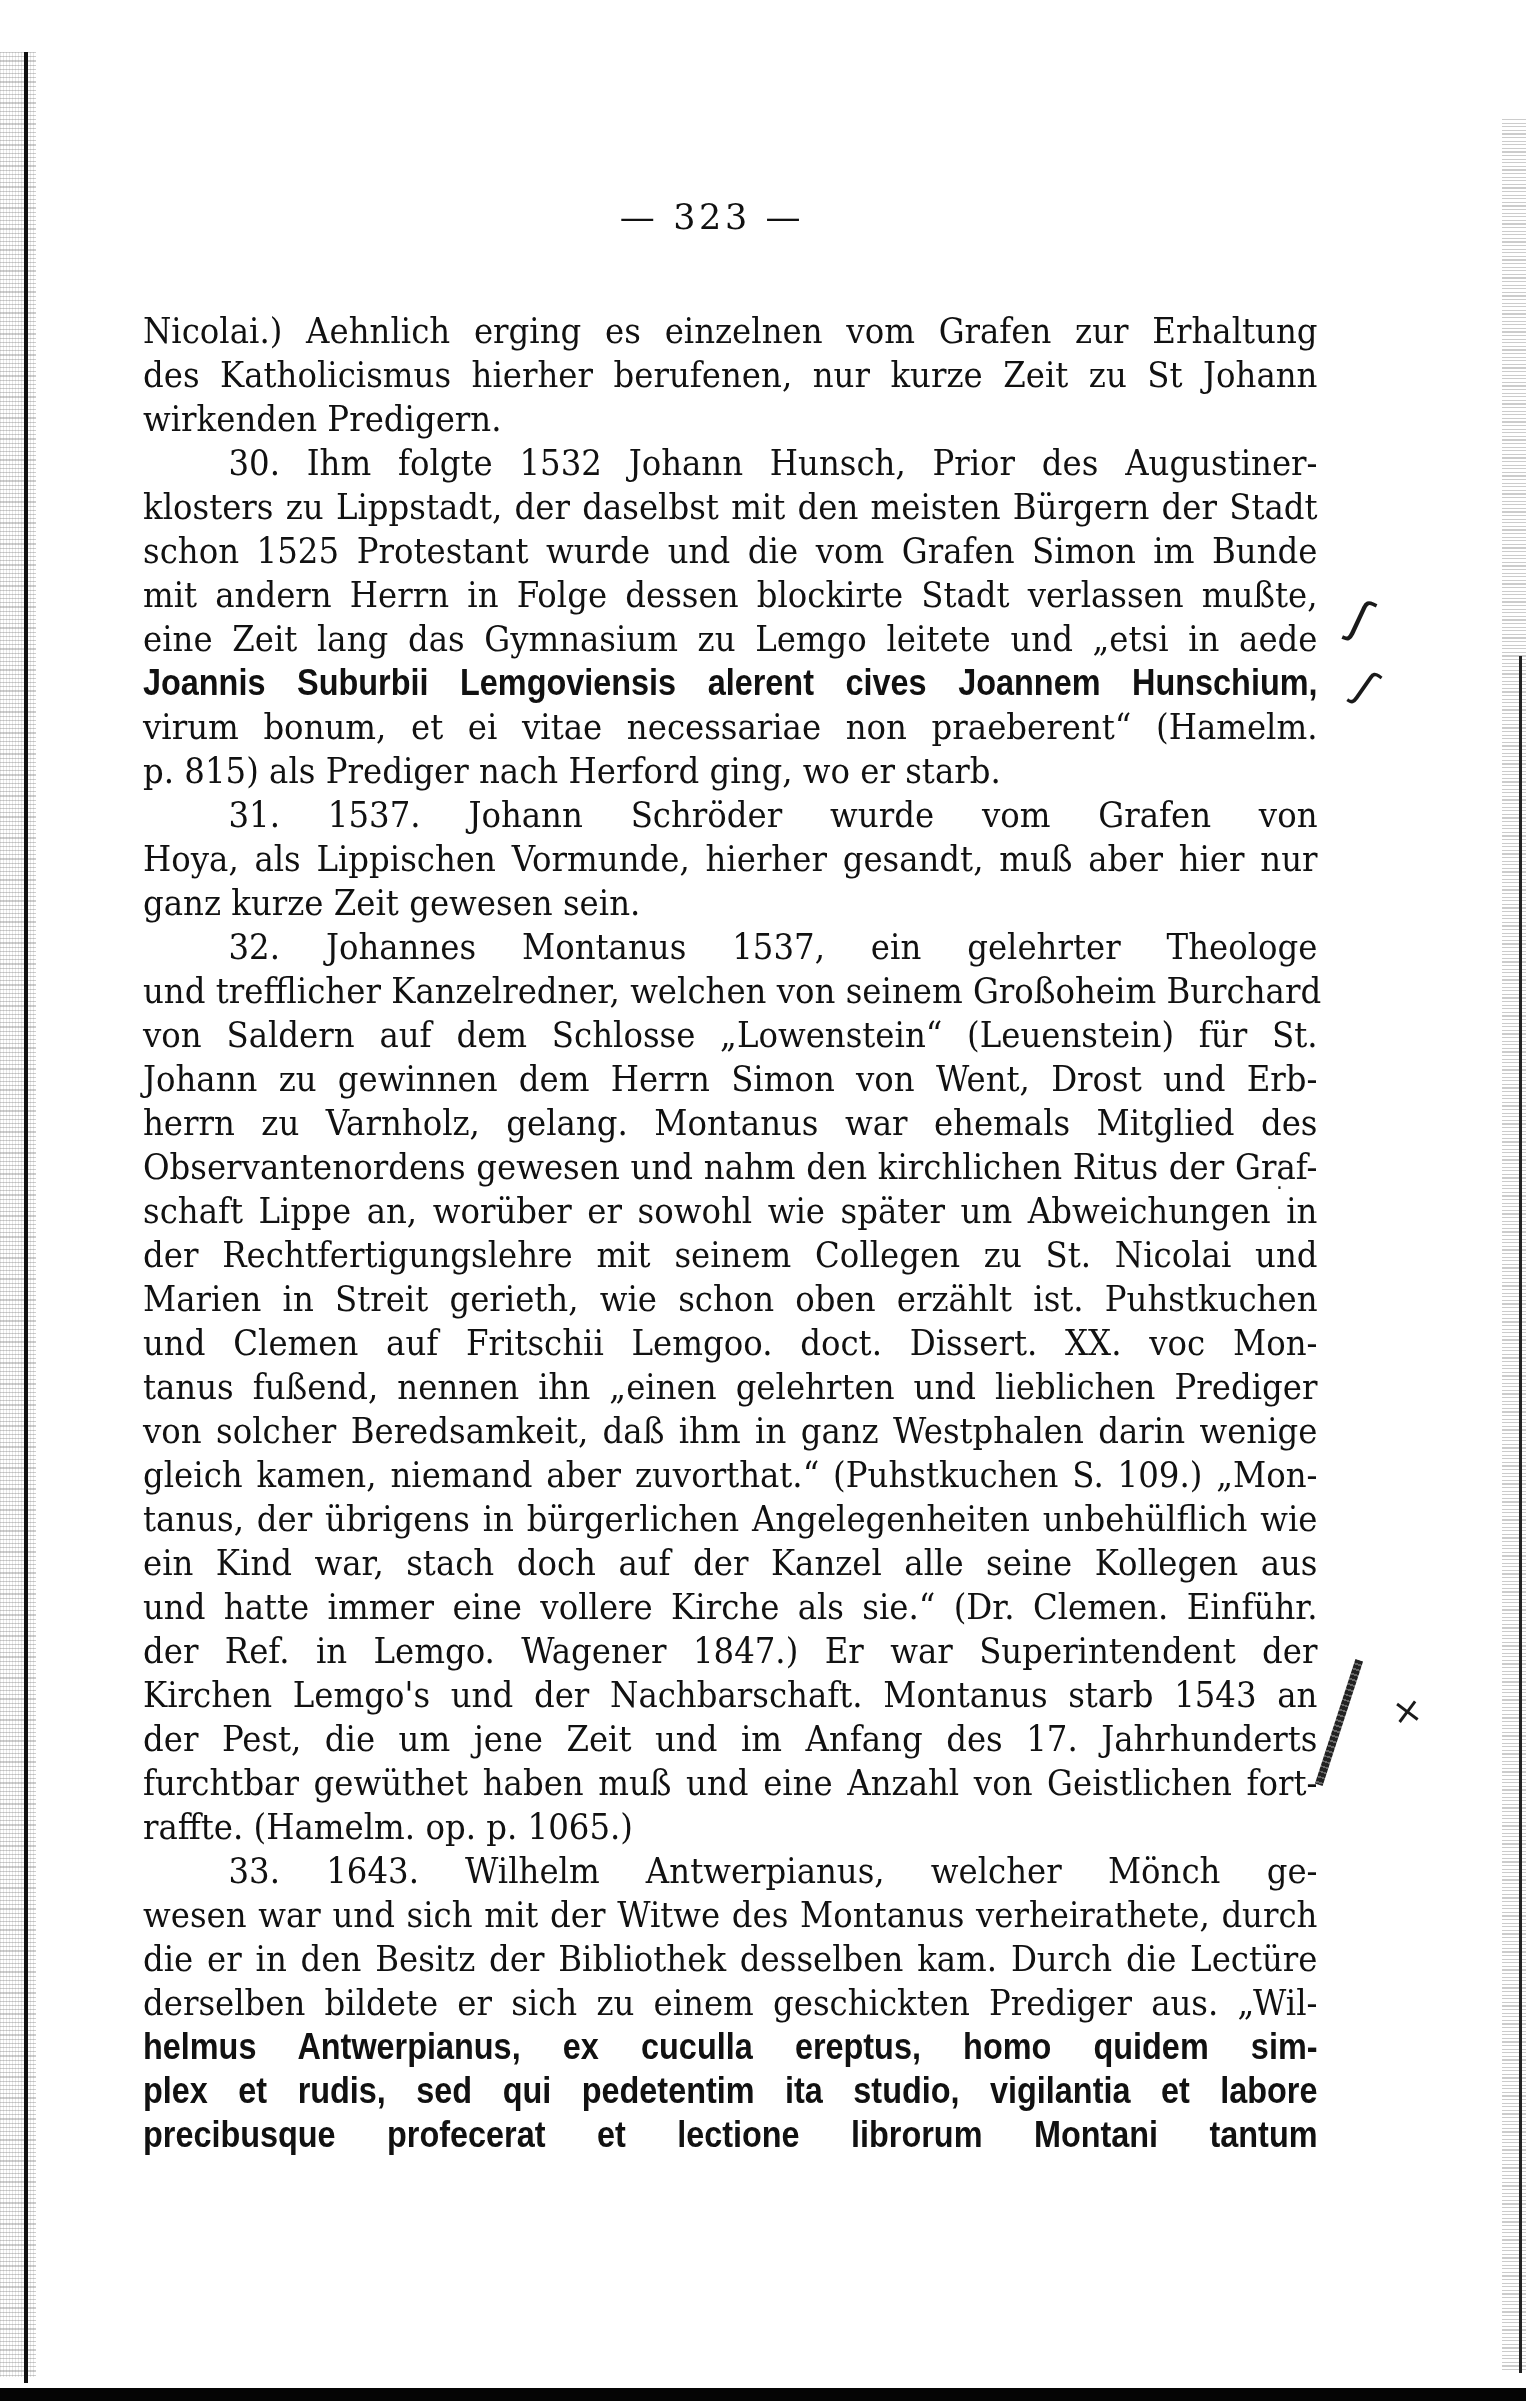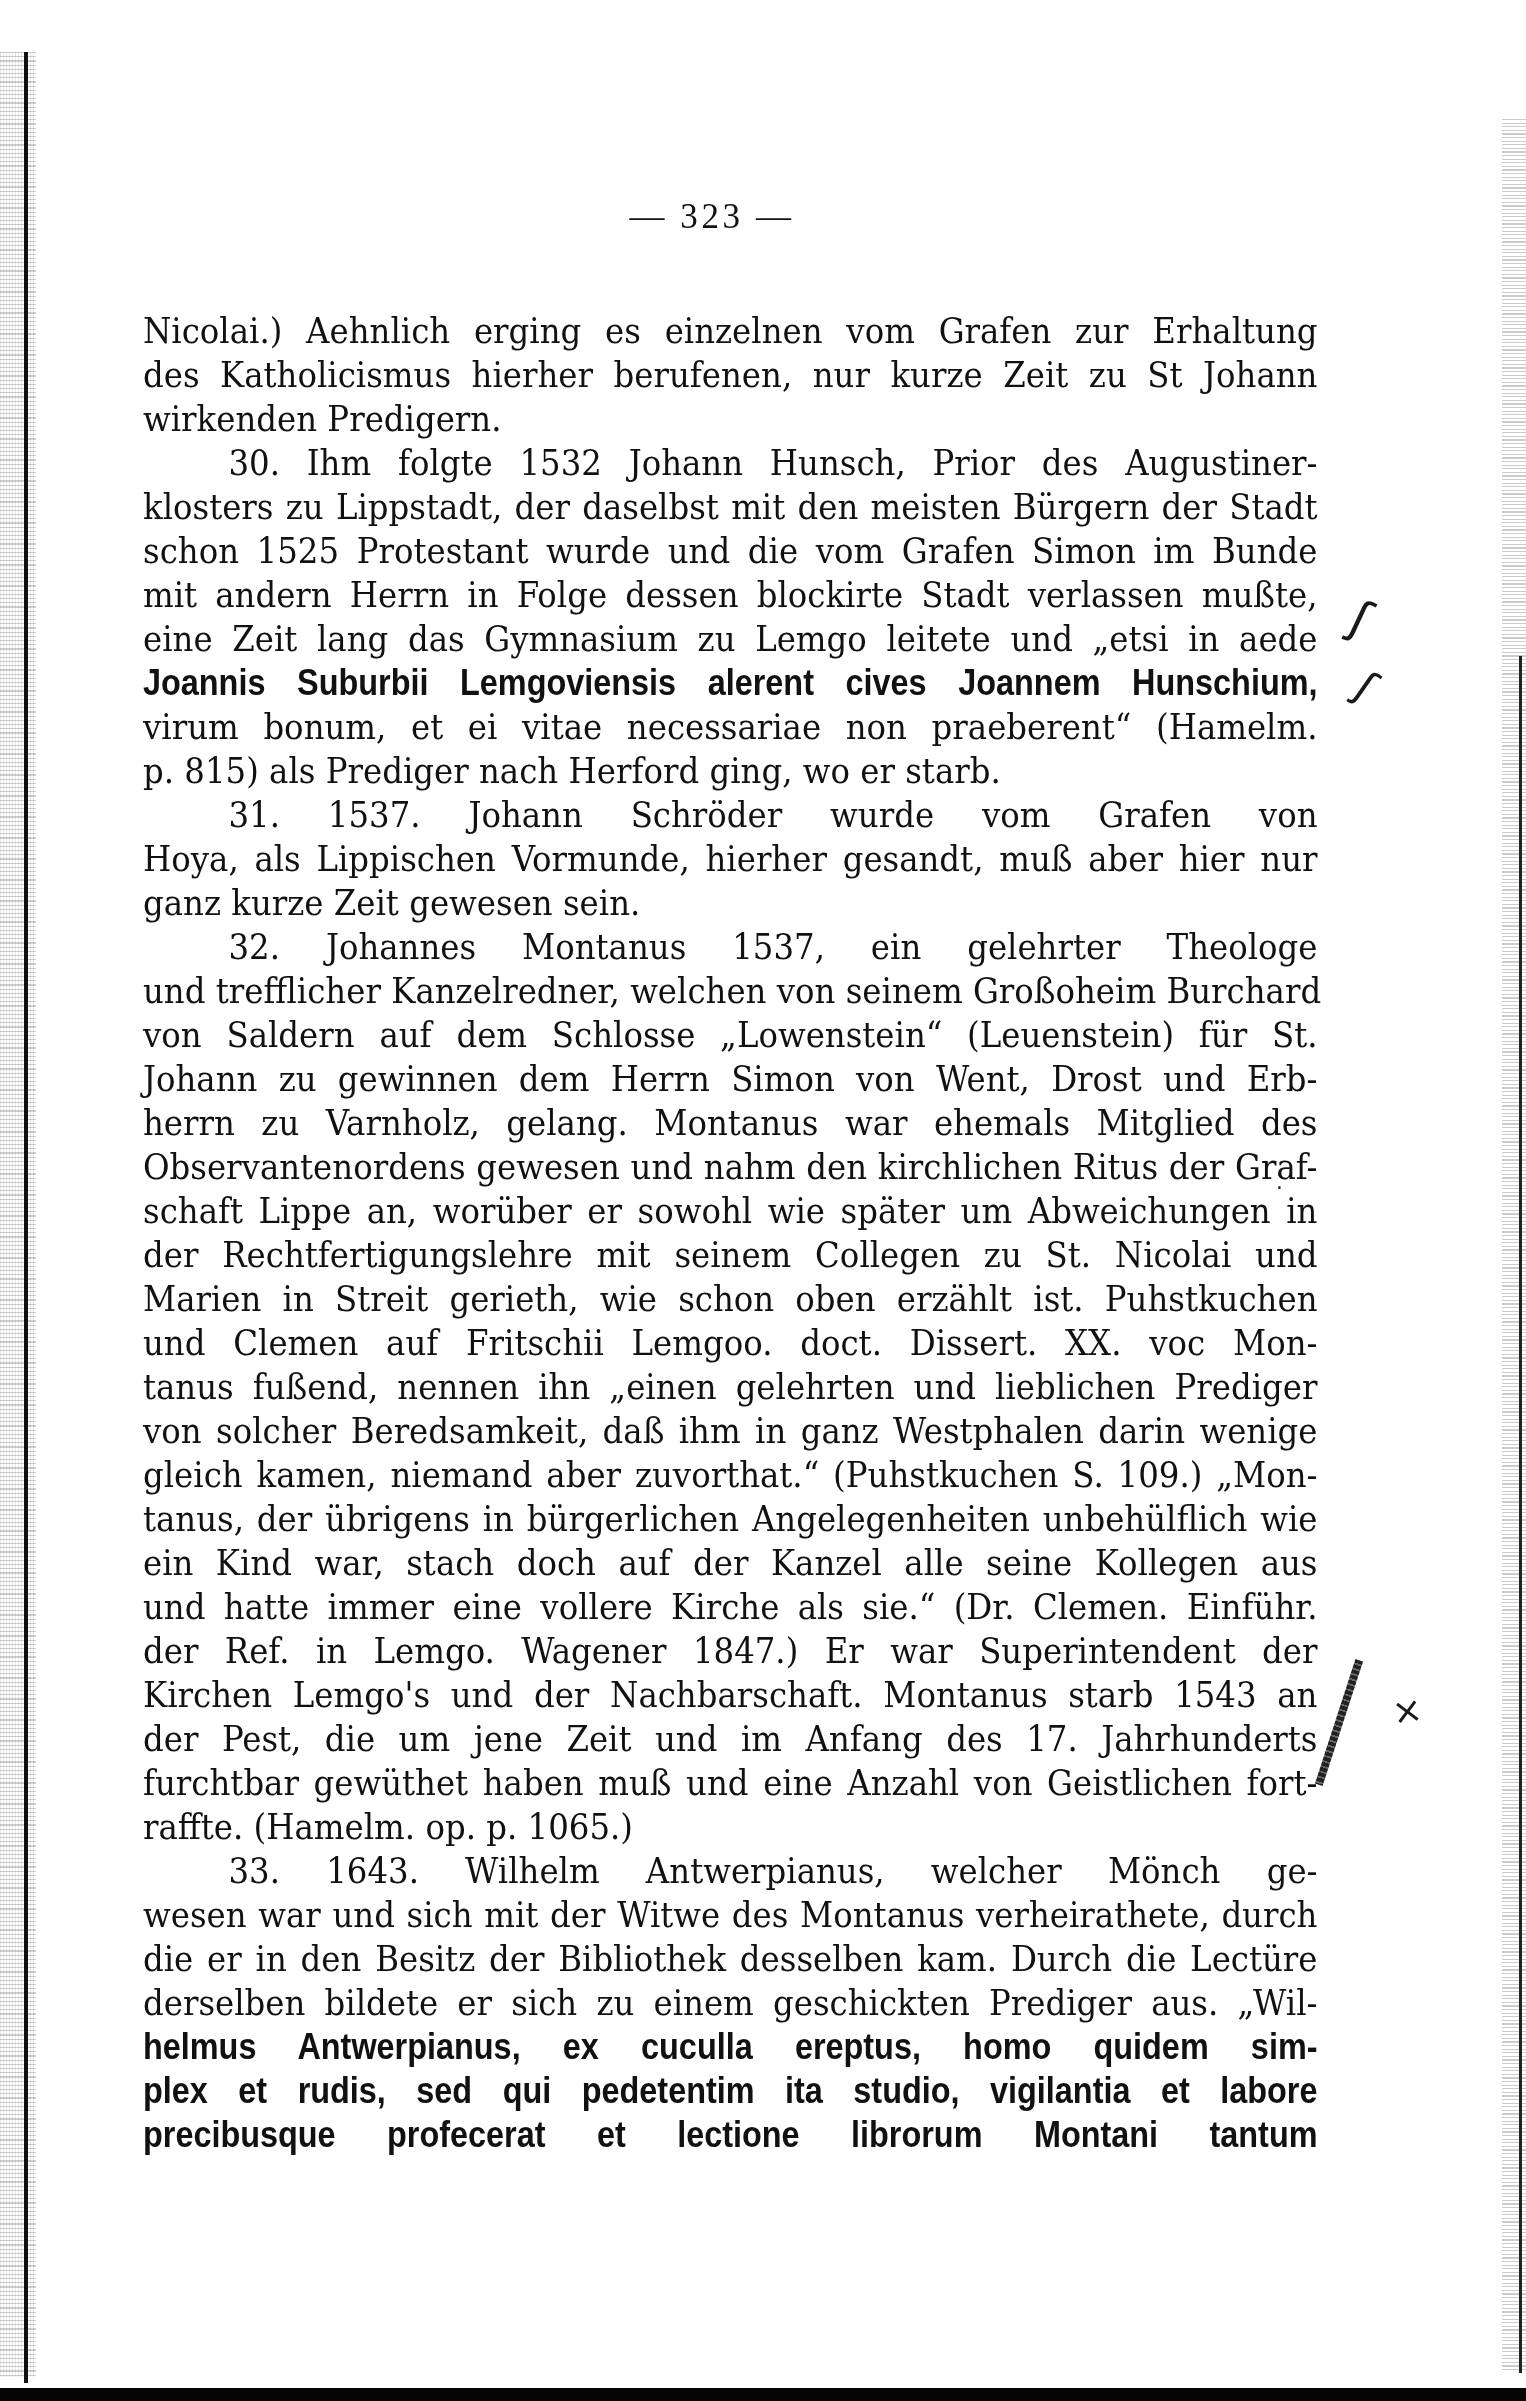--- a/index.html
+++ b/index.html
@@ -65,21 +65,20 @@
       left: 143px;
       top: 197px;
       width: 1174px;
     }
     .page-number {
       text-align: center;
       font-size: 35px;
       letter-spacing: 3.6px;
       margin-bottom: 72px;
       margin-left: -36px;
-      font-family: Liberation Serif, serif;
     }
     .text-line {
       font-size: 36px;
       line-height: 44px;
       white-space: nowrap;
       text-align: justify;
       text-align-last: justify;
       transform: scaleX(0.9);
       transform-origin: left center;
       width: 1305px;

